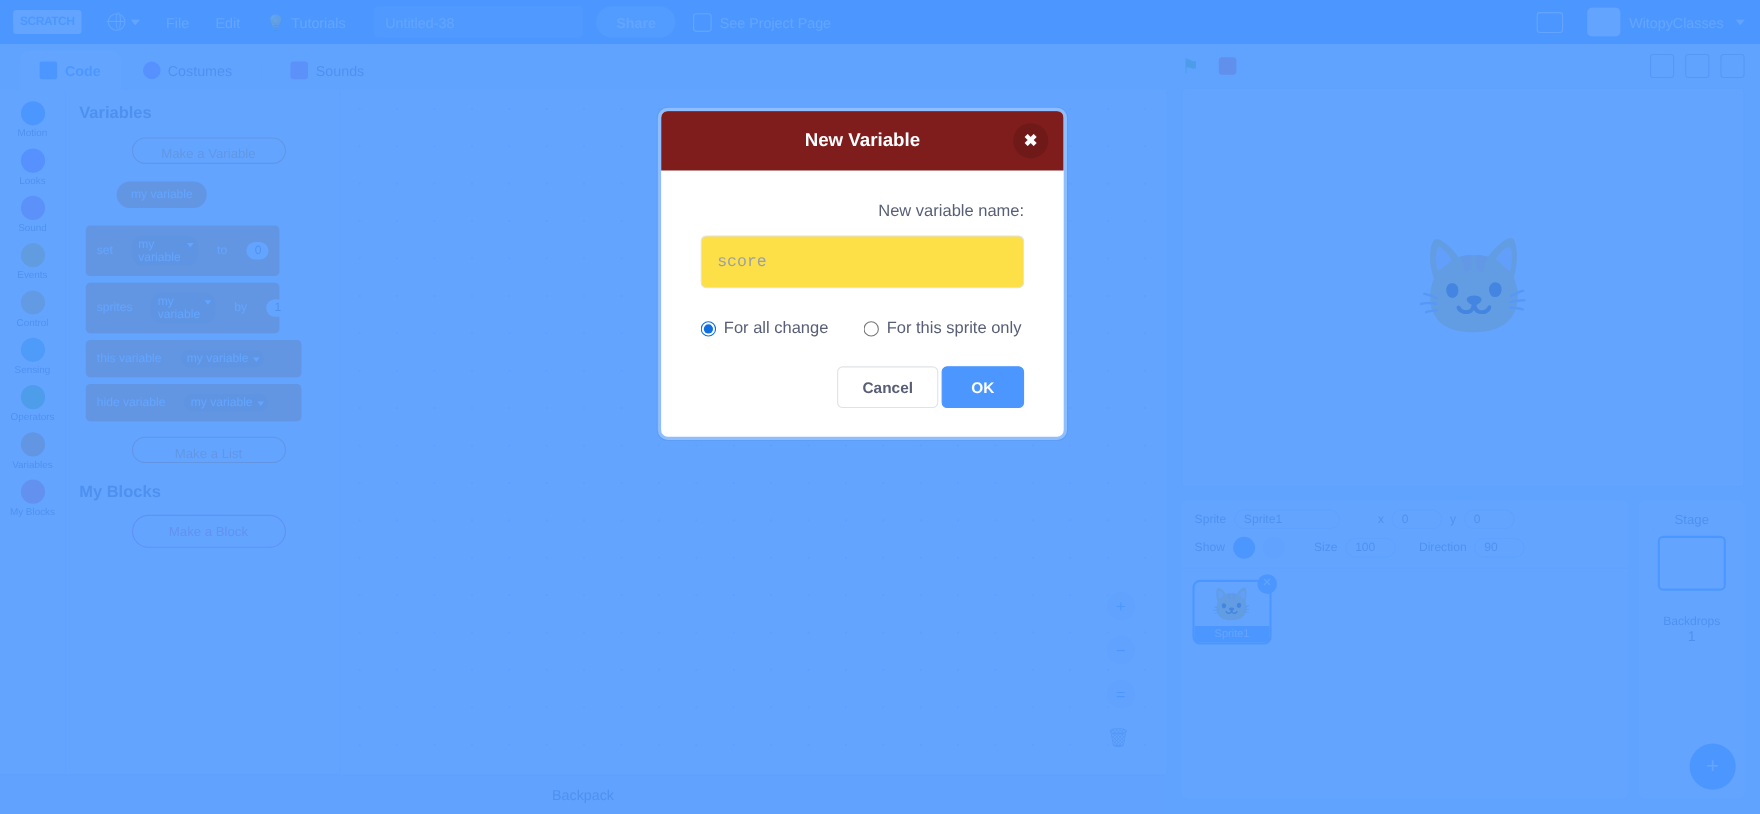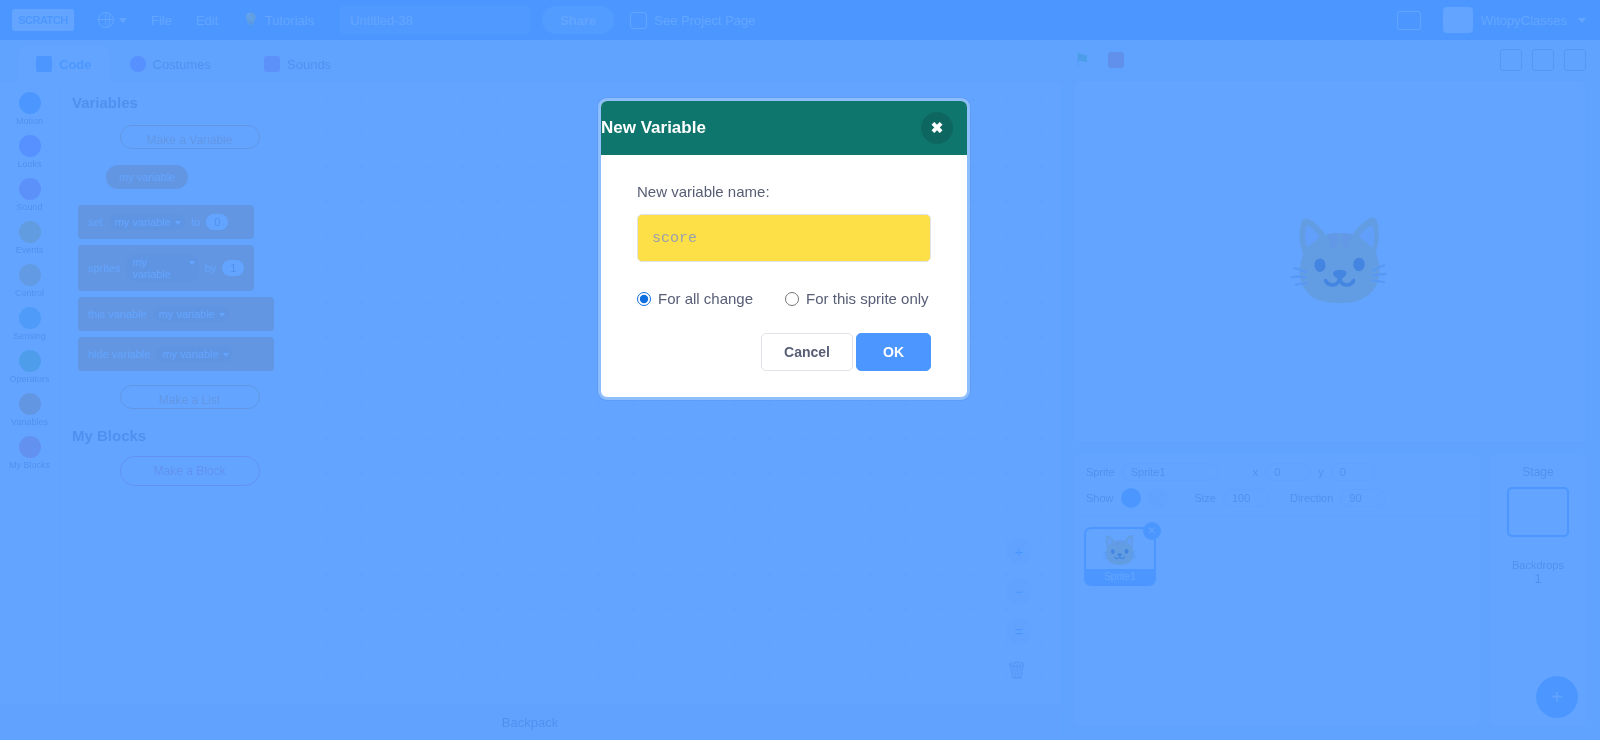--- a/index.html
+++ b/index.html
@@ -126,21 +126,21 @@
   }
   .vblock {
     display:inline-block; background:#ff8c1a;
     border-radius:12px; color:#fff; font-size:11px;
     padding: 6px 13px; margin: 0 0 16px 36px;
   }
   .sblock {
     position:relative; background:#ff8c1a; color:#fff;
     font-size:11px; border-radius:4px;
     padding: 9px 10px; margin: 0 0 6px 8px;
-    display: flex; align-items:center; gap:6px; width: 176px;
+    display: flex; align-items:center; gap:17px; width: 176px;
   }
   .sblock.wide { width: 196px; }
   .dropdown { background:rgba(0,0,0,.12); border-radius:10px; padding:2px 14px 2px 6px; position:relative; }
   .dropdown::after { content:""; position:absolute; right:4px; top:7px; width:0;height:0;border-left:3px solid transparent;border-right:3px solid transparent;border-top:4px solid #fff; }
   .numfield { background:#fff; color:#575e75; border-radius:10px; padding:2px 8px; min-width:18px; text-align:center; }
   .mb-head { font-size:15px; font-weight:bold; color:#575e75; margin: 18px 0 12px 2px;}
   .mb-btn {
     display:block; margin: 0 auto; width: 140px; height: 30px;
     background:#fff; border:1px solid #ff6680; border-radius:16px;
     color:#ff6680; font-size:12px; line-height:28px; text-align:center;
@@ -217,34 +217,34 @@
   .modal {
     position:absolute; left:598px; top:98px;
     width: 372px;
     background:#fff;
     border: 3px solid #8fbeff;
     border-radius: 9px;
     box-shadow: 0 0 0 1px rgba(0,0,0,.04);
     overflow: hidden;
   }
   .modal-head {
-    height: 54px; background:#0f766e;
-    display:flex; align-items:center; justify-content:flex-start;
+    height: 54px; background:#7f1d1d;
+    display:flex; align-items:center; justify-content:center;
     position:relative;
   }
   .modal-title { color:#fff; font-size:17px; font-weight:bold; }
   .modal-x {
     position:absolute; right:14px; top:50%; transform:translateY(-50%);
     width:32px;height:32px;border-radius:50%;
     background: rgba(0,0,0,.12);
     color:#fff; font-size:15px; font-weight:bold;
     display:flex;align-items:center;justify-content:center;
   }
   .modal-body { padding: 28px 36px 26px; }
-  .field-label { font-size:15px; color:#575e75; margin-bottom:14px; }
+  .field-label { font-size:15px; color:#575e75; margin-bottom:14px;text-align:right; }
   .name-input {
     width:100%; height: 48px;
     border:1px solid #dfe2e8; border-radius:5px;
     padding: 0 14px; font-size:15px;
     color:#575e75; font-family:Liberation Mono, monospace;
     outline:none; background:#fde047;
   }
   .name-input::placeholder { color:#9aa0ab; }
   .radios { display:flex; align-items:center; gap:32px; margin-top:28px; }
   .radio-opt { display:flex; align-items:center; gap:7px; font-size:15px; color:#575e75; }

